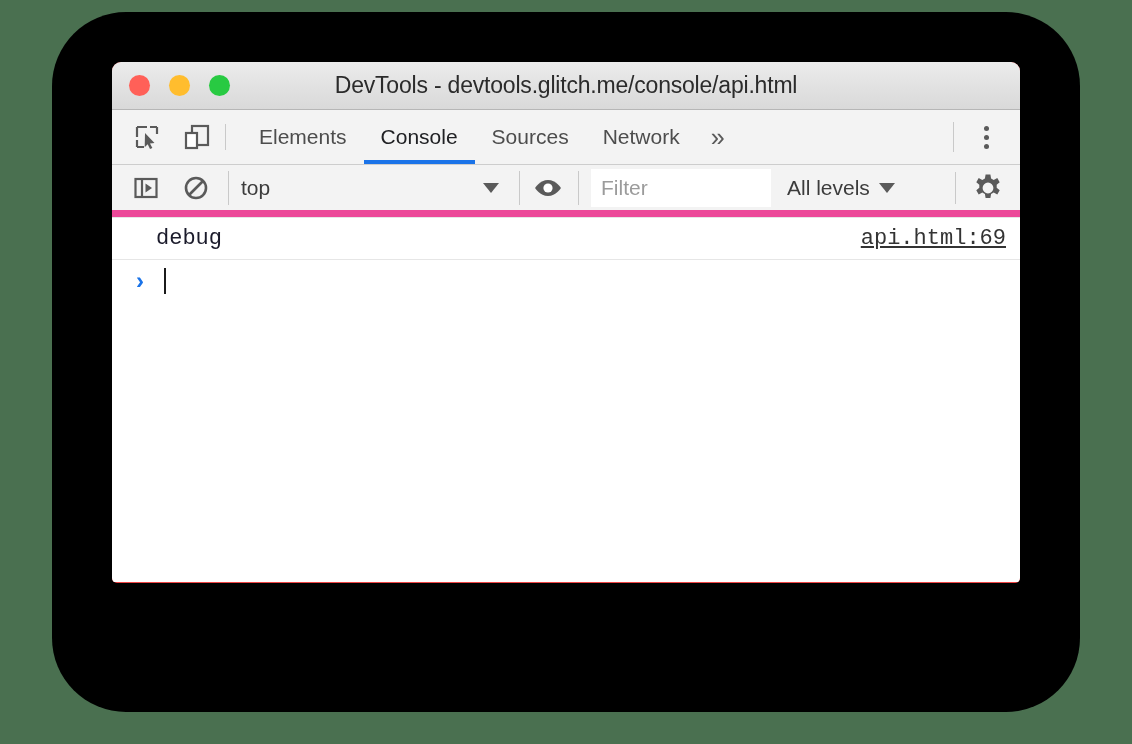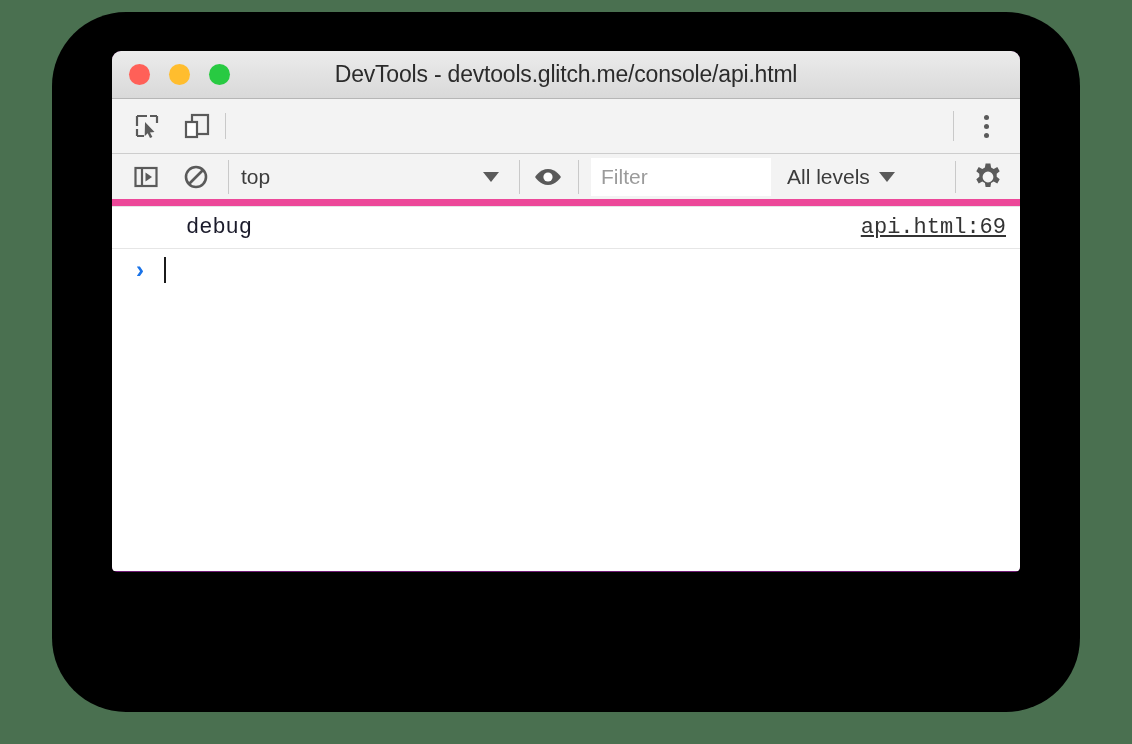--- a/index.html
+++ b/index.html
@@ -24,24 +24,24 @@
     width: 1028px;
     height: 700px;
     background: #000000;
     border-radius: 74px;
   }
 
   
   #window {
     position: absolute;
     left: 112px;
-    top: 51px;
+    top: 62px;
     width: 908px;
     height: 521px;
-    background: #701a75;
+    background: #ef4444;
     border-radius: 9px 9px 5px 5px;
     overflow: hidden;
     box-shadow: 0 2px 10px rgba(0,0,0,0.35);
   }
 
   
   #titlebar {
     position: relative;
     height: 48px;
     background: linear-gradient(to bottom, #ececec 0%, #e2e2e2 50%, #d9d9d9 100%);
@@ -204,21 +204,21 @@
   #console-body {
     background: #ffffff;
     height: 365px;
   }
   .console-message {
     height: 43px;
     display: flex;
     align-items: center;
     border-top: 1px solid #e6e6e6;
     border-bottom: 1px solid #e6e6e6;
-    padding: 0 14px 0 74px;
+    padding: 0 14px 0 44px;
   }
   .msg-text {
     font-family: "Liberation Mono", monospace;
     font-size: 22px;
     color: #1b1b2b;
   }
   .msg-source {
     margin-left: auto;
     font-family: "Liberation Mono", monospace;
     font-size: 22px;
@@ -271,20 +271,37 @@
         </svg>
       </div>
       <div class="icon-btn">
         <svg width="26" height="26" viewBox="0 0 26 26">
           <rect x="8" y="2" width="16" height="19" fill="none" stroke="#5a5a5a" stroke-width="2.2"></rect>
           <rect x="2" y="9" width="11" height="15" fill="#ffffff" stroke="#5a5a5a" stroke-width="2.2"></rect>
         </svg>
       </div>
     </div>
     <div class="vdiv"></div>
+    <div class="tabs">
+      <div class="tab">
+        <span>Elements</span>
+      </div>
+      <div class="tab active">
+        <span>Console</span>
+      </div>
+      <div class="tab">
+        <span>Sources</span>
+      </div>
+      <div class="tab">
+        <span>Network</span>
+      </div>
+      <div class="tab overflow">
+        <span>»</span>
+      </div>
+    </div>
     <div class="tabstrip-right">
       <div class="vdiv" style="height:30px;margin:0 12px 0 0;"></div>
       <div class="kebab">
         <span></span>
           <span></span>
           <span></span>
       </div>
     </div>
   </div>
 

